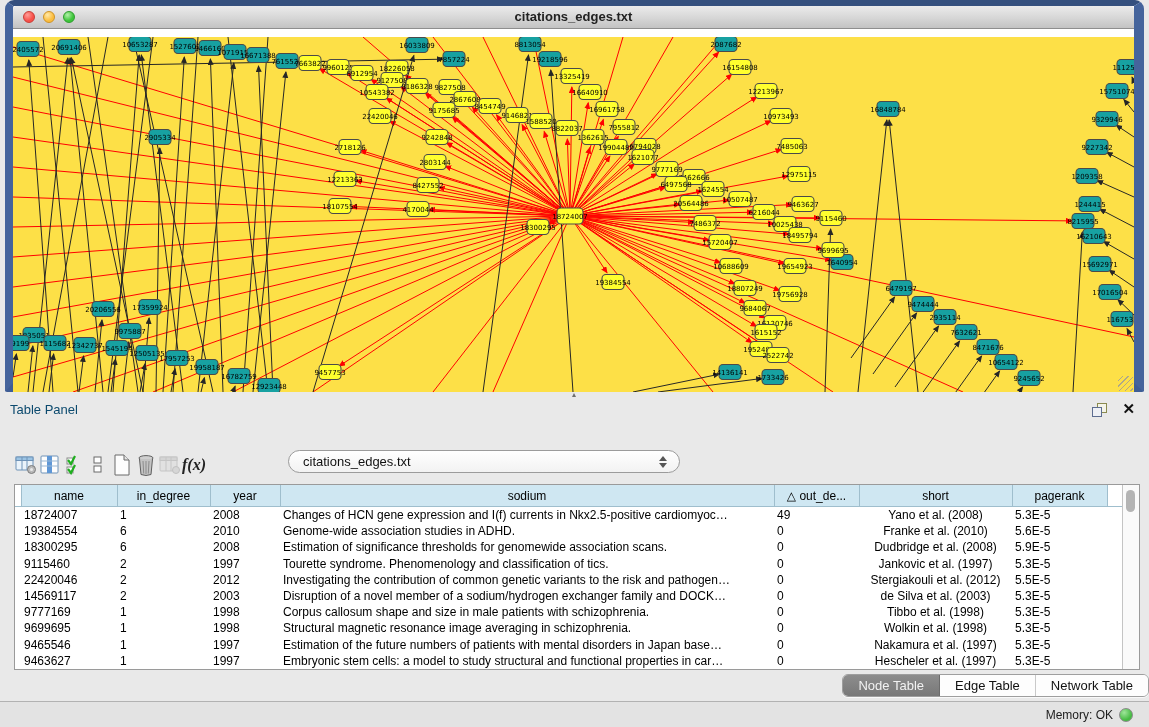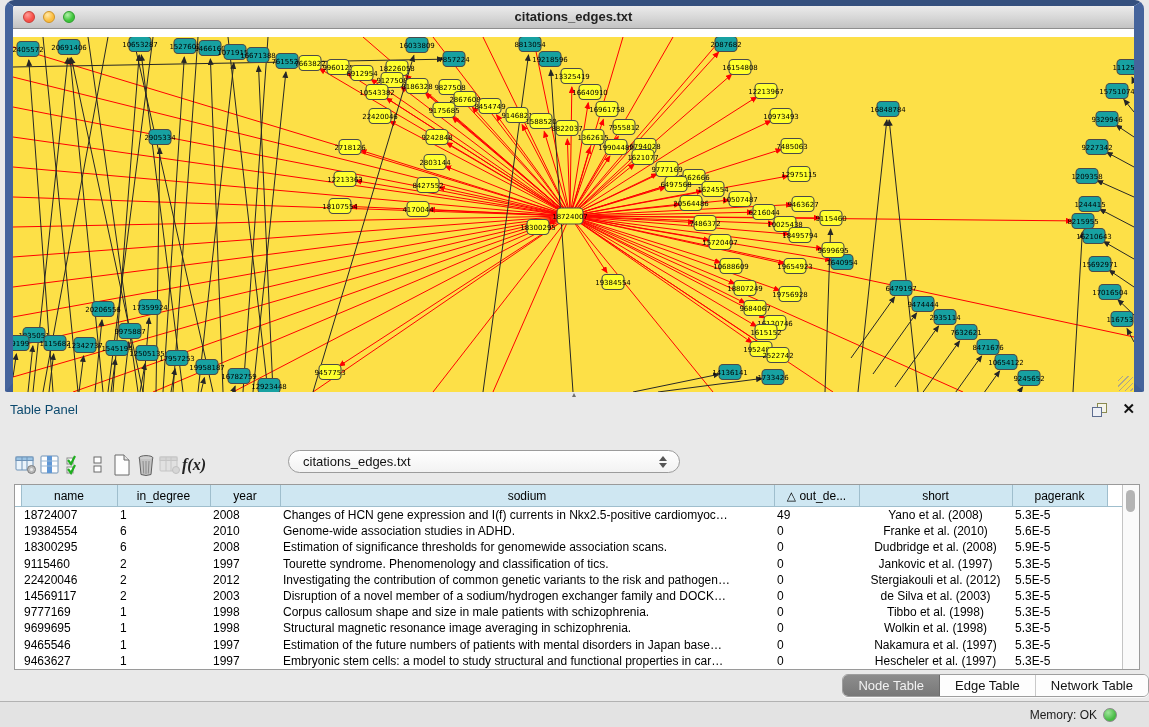--- a/index.html
+++ b/index.html
@@ -97,21 +97,21 @@
   .seg button{
     font-family:"Liberation Sans",sans-serif;font-size:13px;line-height:20px;height:21px;
     padding:0 15px;border:0;background:#fdfdfd;color:#111;border-right:1px solid #c9c9c9;
   }
   .seg button:last-child{border-right:0;}
   .seg button.sel{background:linear-gradient(#8d8d8d,#787878);color:#f2f2f2;border-right:1px solid #6c6c6c;}
   
   .statusbar{
     position:absolute;left:0;top:701px;width:100%;height:26px;box-sizing:border-box;
     border-top:1px solid #b2b2b2;background:#e3e3e3;
-    display:flex;align-items:center;justify-content:flex-end;padding-right:32px;gap:6px;
+    display:flex;align-items:center;justify-content:flex-end;padding-right:16px;gap:6px;
   }
   .statusbar .mem{font-size:12px;color:#1c1c1c;}
   .dot{
     width:14px;height:14px;border-radius:50%;
     background:radial-gradient(circle at 35% 30%,#9fe59a,#46bb43 65%);
     border:1px solid #8a8a8a;box-sizing:border-box;
   }
 </style>
 </head>
 <body>

